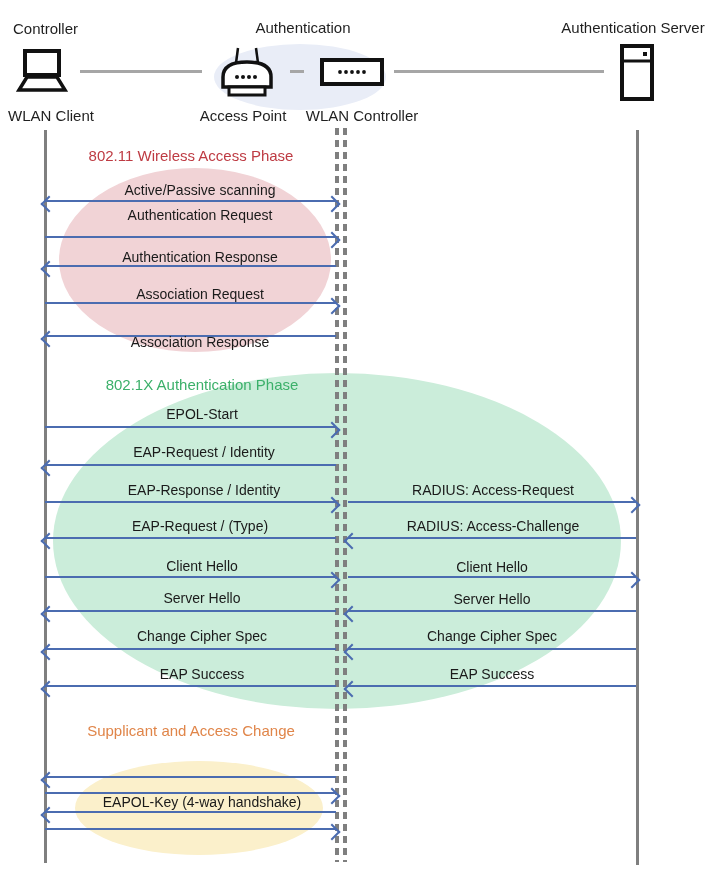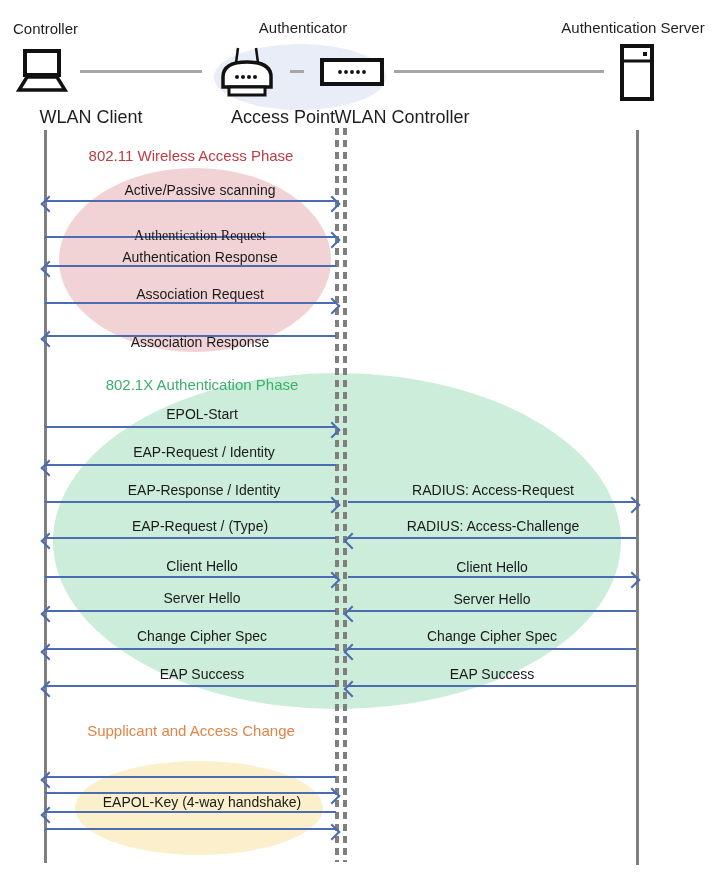--- a/index.html
+++ b/index.html
@@ -2,42 +2,42 @@
 <html><head>
 <meta charset="utf-8">
 <style>
   html,body{margin:0;padding:0;background:#fff;}
   .stage{
     position:relative;width:713px;height:875px;background:#fff;overflow:hidden;
     font-family:"Liberation Sans",sans-serif;color:#1f1f1f;
   }
   .ctr{transform:translateX(-50%);}
   .role{position:absolute;font-size:15px;white-space:nowrap;z-index:6;}
-  .dev{position:absolute;font-size:18px;white-space:nowrap;z-index:6;margin-left:40px;}
+  .dev{position:absolute;font-size:15px;white-space:nowrap;z-index:6;}
   .icon{position:absolute;z-index:5;}
   .connector{position:absolute;height:3px;background:#A6A6A6;z-index:2;}
   .hdr-ellipse{position:absolute;left:214px;top:44px;width:172px;height:66px;border-radius:50%;z-index:1;}
   .ellipse{position:absolute;border-radius:50%;z-index:1;}
   .lifeline{position:absolute;z-index:2;}
   .phase-title{position:absolute;font-size:15px;line-height:19px;text-align:center;white-space:nowrap;z-index:4;transform:translateX(-50%);}
   .msg-line{position:absolute;height:0;border-top:2px solid #4B6CB0;z-index:3;}
   .chev{position:absolute;width:10px;height:10px;border:0 solid #4B6CB0;border-top-width:2px;border-right-width:2px;top:-4px;}
   .chev-r{right:-2px;transform:rotate(45deg);}
   .chev-l{left:-2px;transform:rotate(-135deg);}
   .msg-label{position:absolute;font-size:14px;white-space:nowrap;z-index:4;transform:translateX(-50%);color:#1a1a1a;}
 </style>
 </head>
 <body>
 
 <div class="stage">
 
   <div class="hdr-ellipse" style="background: rgb(233, 237, 247);"></div>
 
   <div class="role" style="left:13px;top:20px">Controller</div>
-  <div class="role ctr" style="left:303px;top:19px">Authenticator</div>
+  <div class="role ctr" style="left:303px;top:19px">Authentication</div>
   <div class="role ctr" style="left:633px;top:19px">Authentication Server</div>
 
   <div class="connector" style="left:80px;top:70px;width:122px"></div>
   <div class="connector" style="left:290px;top:70px;width:14px"></div>
   <div class="connector" style="left:394px;top:70px;width:210px"></div>
 
   <div class="icon" style="left:9px;top:48px">
     <svg width="66" height="46" viewBox="0 0 66 46">
       <rect x="16" y="3" width="34" height="24" fill="#fff" stroke="#111" stroke-width="4"></rect>
       <path d="M10 42 L56 42 L48 29 L18 29 Z" fill="#fff" stroke="#111" stroke-width="3.5"></path>
@@ -95,21 +95,21 @@
       <div class="lifeline" style="left: 343px; top: 128px; width: 4px; height: 734px; background: repeating-linear-gradient(rgb(127, 127, 127) 0px, rgb(127, 127, 127) 7px, transparent 7px, transparent 12px);"></div>
       <div class="lifeline" style="left: 636px; top: 130px; width: 3px; height: 735px; background: rgb(127, 127, 127);"></div>
       <div class="msg-line" style="left: 45px; top: 200px; width: 291px; border-top-color: rgb(75, 108, 176);">
         <div class="chev chev-l" style="border-color: rgb(75, 108, 176);"></div>
         <div class="chev chev-r" style="border-color: rgb(75, 108, 176);"></div>
       </div>
       <div class="msg-label" style="left: 200px; top: 182px;">Active/Passive scanning</div>
       <div class="msg-line" style="left: 45px; top: 236px; width: 291px; border-top-color: rgb(75, 108, 176);">
         <div class="chev chev-r" style="border-color: rgb(75, 108, 176);"></div>
       </div>
-      <div class="msg-label" style="left: 200px; top: 228px; font-family: Liberation Serif, serif;">Authentication Request</div>
+      <div class="msg-label" style="left: 200px; top: 207px;">Authentication Request</div>
       <div class="msg-line" style="left: 45px; top: 265px; width: 291px; border-top-color: rgb(75, 108, 176);">
         <div class="chev chev-l" style="border-color: rgb(75, 108, 176);"></div>
       </div>
       <div class="msg-label" style="left: 200px; top: 249px;">Authentication Response</div>
       <div class="msg-line" style="left: 45px; top: 302px; width: 291px; border-top-color: rgb(75, 108, 176);">
         <div class="chev chev-r" style="border-color: rgb(75, 108, 176);"></div>
       </div>
       <div class="msg-label" style="left: 200px; top: 286px;">Association Request</div>
       <div class="msg-line" style="left: 45px; top: 335px; width: 291px; border-top-color: rgb(75, 108, 176);">
         <div class="chev chev-l" style="border-color: rgb(75, 108, 176);"></div>

